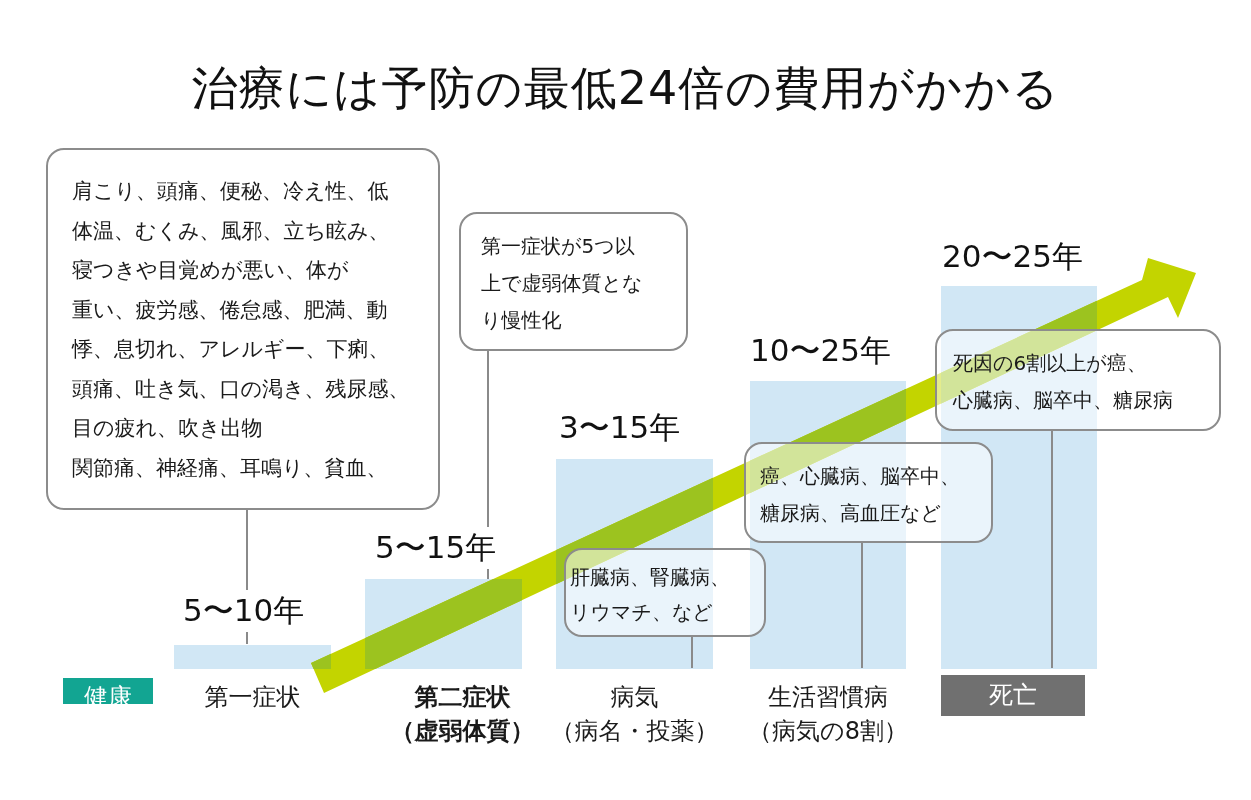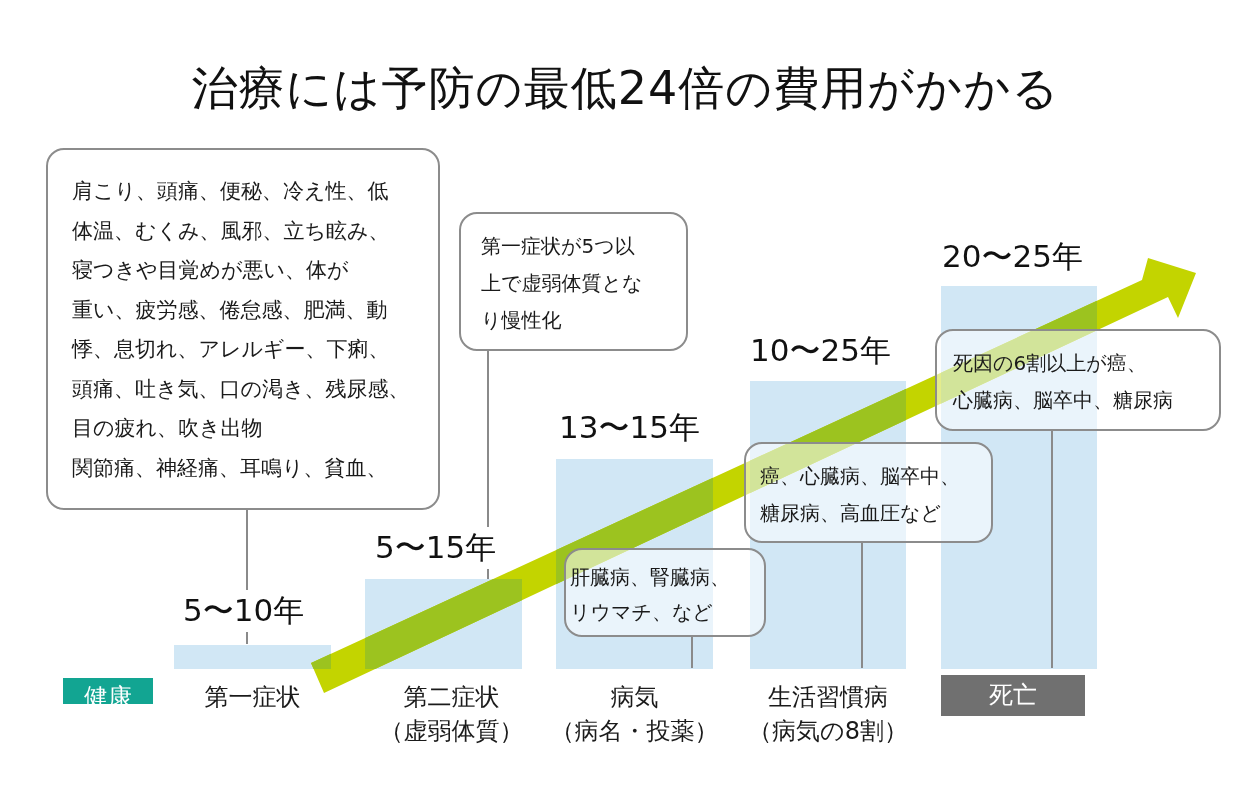--- a/index.html
+++ b/index.html
@@ -49,21 +49,21 @@
 <div class="bar" style="left:941px; top:286px; width:156px; height:383px;"></div>
 
 <div class="connector" style="left:246px; top:508px; height:136px;"></div>
 <div class="connector" style="left:487px; top:350px; height:229px;"></div>
 <div class="connector" style="left:691px; top:636px; height:32px;"></div>
 <div class="connector" style="left:861px; top:543px; height:125px;"></div>
 <div class="connector" style="left:1051px; top:430px; height:238px;"></div>
 
 <div class="years" style="left:181px; top:590px;">5〜10年</div>
 <div class="years" style="left:373px; top:527px;">5〜15年</div>
-<div class="years" style="left:557px; top:407px;">13〜15年</div>
+<div class="years" style="left:557px; top:407px;">3〜15年</div>
 <div class="years" style="left:748px; top:330px;">10〜25年</div>
 <div class="years" style="left:940px; top:236px;">20〜25年</div>
 
 <svg class="arrow" viewBox="0 0 1251 800">
   <defs>
     <clipPath id="barsClip">
       <rect x="174" y="645" width="157" height="24"></rect>
       <rect x="365" y="579" width="157" height="90"></rect>
       <rect x="556" y="459" width="157" height="210"></rect>
       <rect x="750" y="381" width="156" height="288"></rect>
@@ -105,21 +105,21 @@
 <div class="callout" style="left:935px; top:329px; width:286px; height:102px; padding:14px 6px 6px 16px; line-height:37px;">
   <span class="line">死因の6割以上が癌、</span>
   <span class="line">心臓病、脳卒中、糖尿病</span>
 </div>
 
 <div class="badge" style="left:63px; top:678px; width:90px; height:26px; line-height:38px; background:#12a592;">健康</div>
 
 <div class="stage" style="left:174px; top:680px; width:157px;">
   <div>第一症状</div>
 </div>
-<div class="stage" style="left:353px; top:680px; width:197px;">
+<div class="stage" style="left:364px; top:680px; width:197px;font-weight:bold;">
   <div>第二症状</div>
   <div>（虚弱体質）</div>
 </div>
 <div class="stage" style="left:534px; top:680px; width:201px;">
   <div>病気</div>
   <div>（病名・投薬）</div>
 </div>
 <div class="stage" style="left:726px; top:680px; width:204px;">
   <div>生活習慣病</div>
   <div>（病気の8割）</div>

